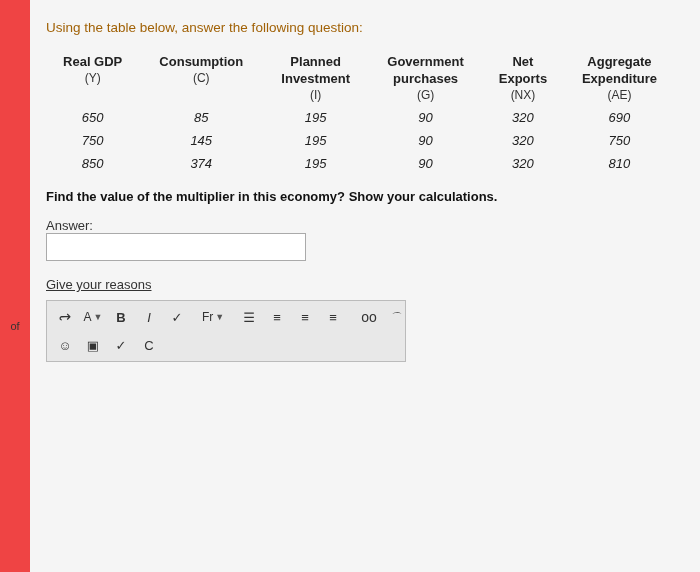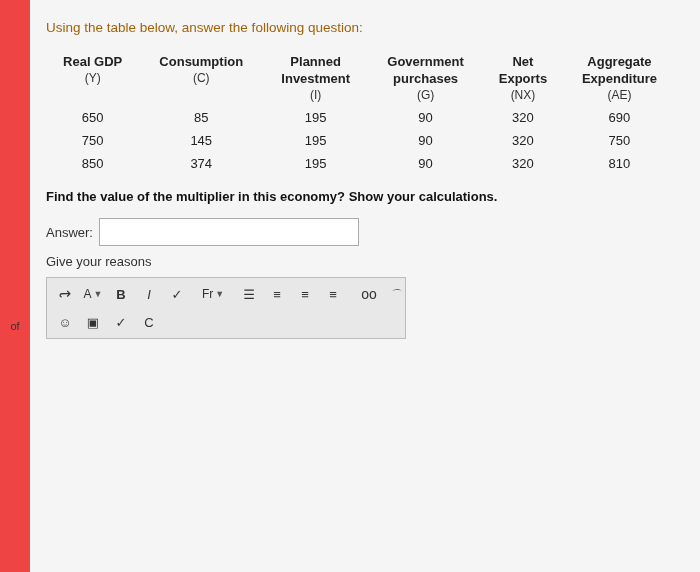--- a/index.html
+++ b/index.html
@@ -56,58 +56,60 @@
       color: #222;
       vertical-align: top;
     }
     table th {
       font-weight: normal;
       line-height: 1.3;
     }
     table td {
       padding-top: 4px;
       padding-bottom: 4px;
+      font-style: italic;
     }
     .col-header-top {
       font-weight: bold;
       font-size: 13px;
     }
     .col-header-sub {
       font-size: 12px;
       color: #333;
     }
     .find-value-text {
       font-size: 13px;
       color: #111;
       margin-bottom: 14px;
       font-weight: bold;
     }
     .answer-section {
       display: flex;
-      align-items: center;
-      margin-bottom: 8px;
+      margin-bottom: 16px;
+      flex-direction: column;
     }
     .answer-label {
       font-size: 13px;
       color: #333;
       margin-right: 6px;
       white-space: nowrap;
     }
     .answer-input {
       border: 1px solid #aaa;
       background: #fff;
       height: 28px;
       width: 260px;
       padding: 2px 6px;
       font-size: 13px;
     }
     .give-reasons-label {
       font-size: 13px;
       color: #333;
       margin-bottom: 8px;
+      text-decoration: underline;
     }
     .toolbar {
       display: flex;
       flex-direction: column;
       border: 1px solid #bbb;
       background: #e8e8e8;
       padding: 4px 6px;
       width: 360px;
       gap: 4px;
     }

